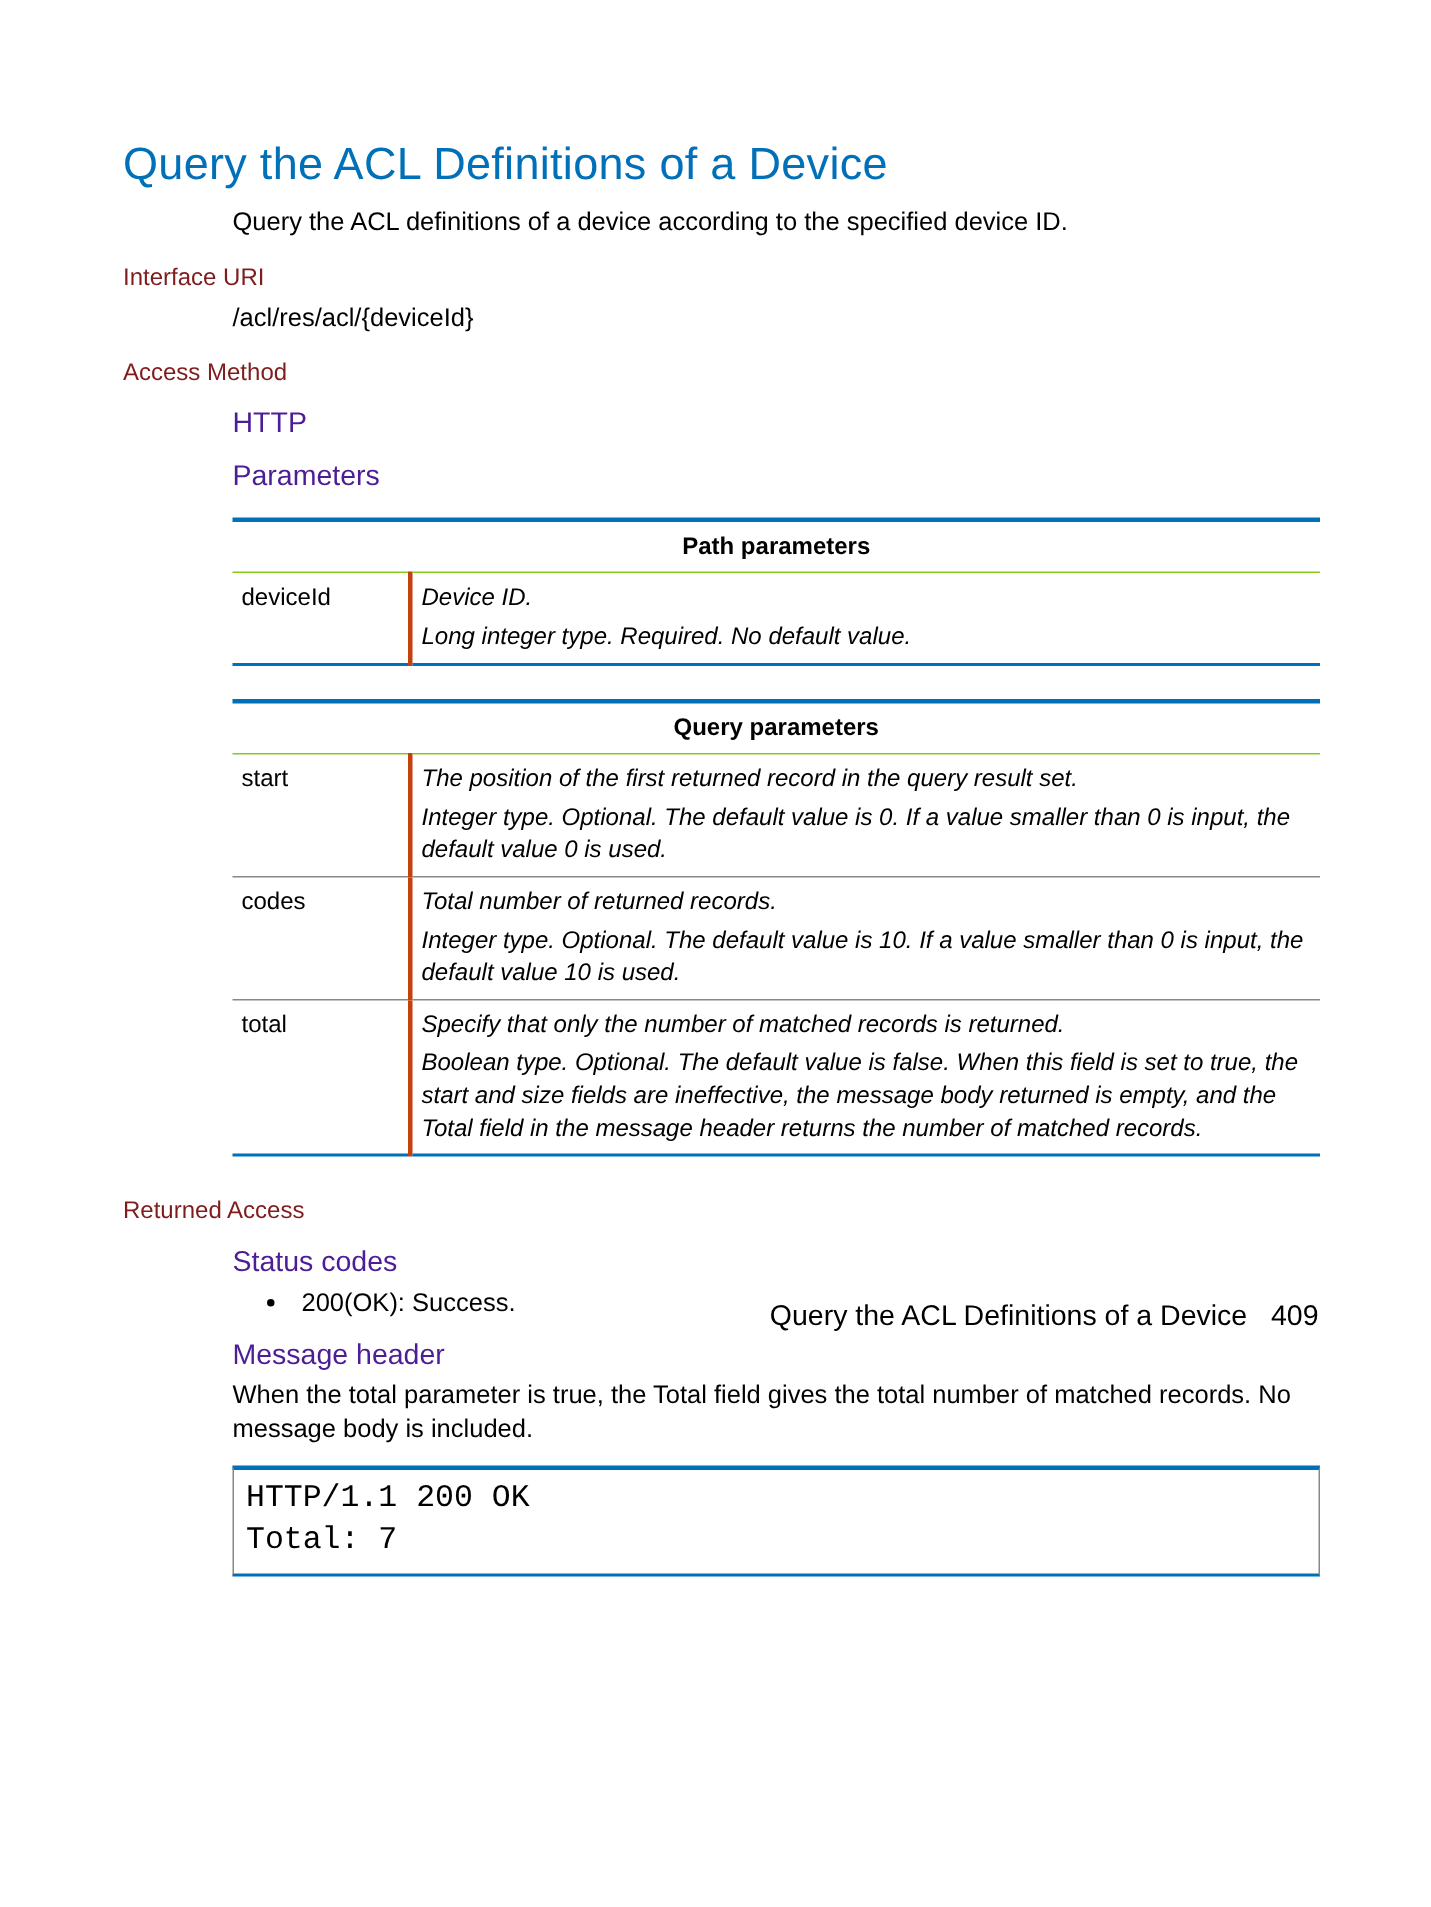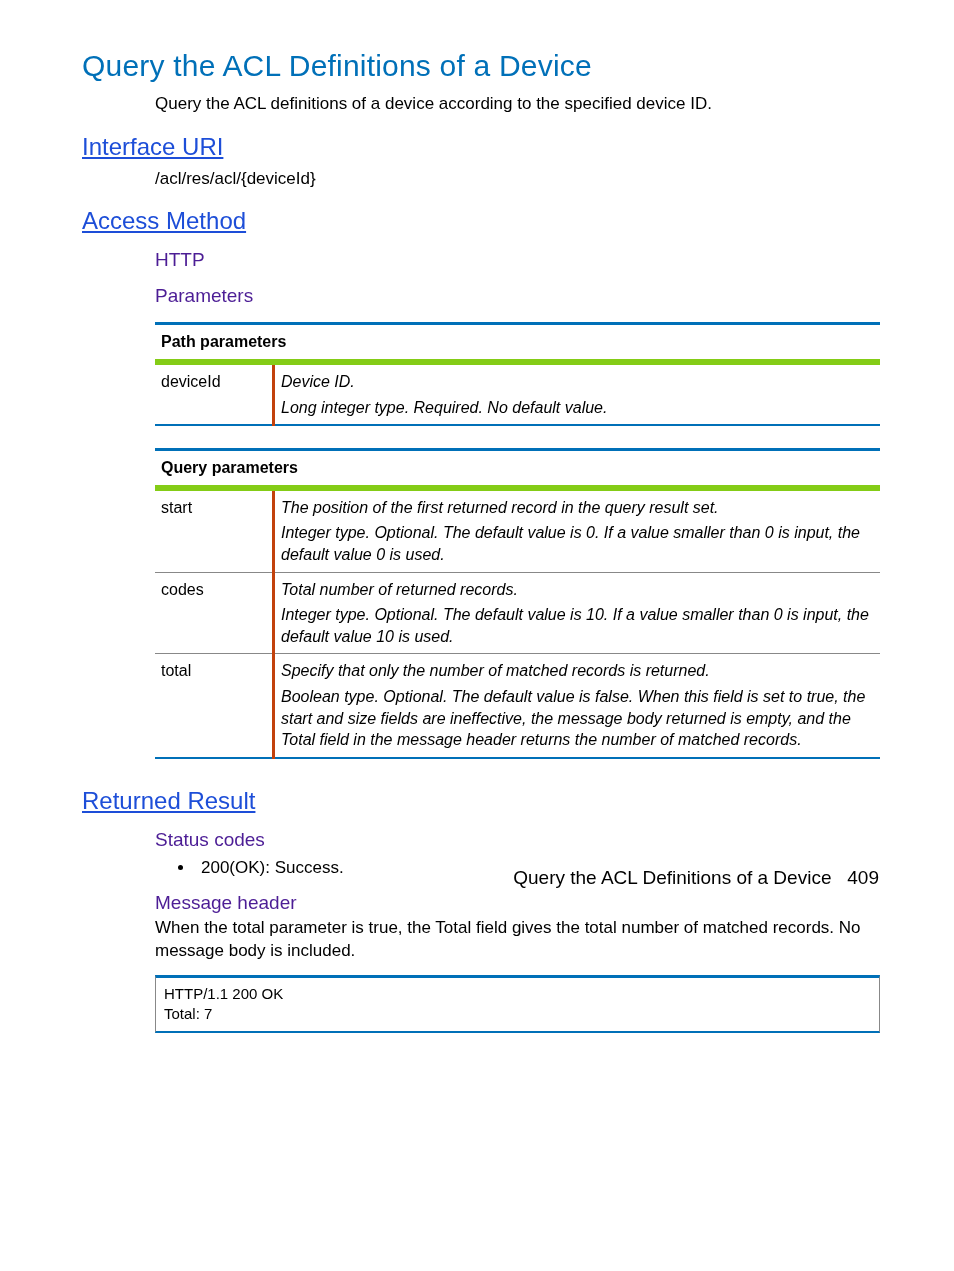--- a/index.html
+++ b/index.html
@@ -12,45 +12,44 @@
     font-family: Arial, "Helvetica Neue", Helvetica, sans-serif;
     color: #000000;
     font-size: 17px;
     line-height: 1.35;
   }
   .page {
     position: relative;
     width: 954px;
     height: 937px;
     box-sizing: border-box;
-    padding: 46px 75px 0 82px;
+    padding: 90px 75px 0 82px;
   }
   h1.title {
     font-family: "Futura", "Trebuchet MS", Arial, sans-serif;
     font-weight: 400;
     color: #0070b8;
     font-size: 30px;
     margin: 0 0 6px 0;
     letter-spacing: 0.2px;
   }
   .body-indent {
     margin-left: 73px;
   }
   p.lead {
     margin: 4px 0 16px 0;
     font-family: "Futura", "Trebuchet MS", Arial, sans-serif;
     font-weight: 300;
   }
   h2.section {
     font-family: "Futura", "Trebuchet MS", Arial, sans-serif;
     font-weight: 400;
-    color: #1d4ed8;
-    font-size: 24px;
+    color: #7f1d1d;
+    font-size: 16px;
     margin: 14px 0 4px 0;
-    text-decoration: underline;
   }
   .uri {
     font-family: "Futura", "Trebuchet MS", Arial, sans-serif;
     margin: 2px 0 10px 0;
   }
   h3.sub {
     font-family: "Futura", "Trebuchet MS", Arial, sans-serif;
     font-weight: 400;
     color: #4c1d95;
     font-size: 19px;
@@ -63,25 +62,25 @@
   table.param {
     width: 725px;
     border-collapse: collapse;
     margin: 14px 0 0 0;
     border-top: 3px solid #0070b8;
     border-bottom: 2px solid #0070b8;
     font-family: "Futura", "Trebuchet MS", Arial, sans-serif;
     font-size: 16px;
   }
   table.param th {
-    text-align: left;
+    text-align: center;
     font-weight: 700;
     padding: 6px 6px 6px 6px;
     border-right: 1px solid #888;
-    border-bottom: 6px solid #84cc16;
+    border-bottom: 1px solid #84cc16;
   }
   table.param th.full {
     border-right: none;
   }
   table.param td {
     padding: 6px 6px 6px 6px;
     border-right: 3px solid #c2410c;
     border-top: 1px solid #888;
     vertical-align: top;
   }
@@ -106,22 +105,22 @@
   ul.bullets li {
     padding-left: 6px;
   }
   pre.codebox {
     border-top: 3px solid #0070b8;
     border-bottom: 2px solid #0070b8;
     border-left: 1px solid #888;
     border-right: 1px solid #888;
     margin: 12px 0 0 0;
     padding: 6px 8px;
-    font-family: Liberation Sans, sans-serif;
-    font-size: 15px;
+    font-family: Liberation Mono, monospace;
+    font-size: 21px;
     white-space: pre;
     width: 725px;
     box-sizing: border-box;
   }
   .footer {
     position: absolute;
     bottom: 46px;
     right: 75px;
     font-family: "Futura", "Trebuchet MS", Arial, sans-serif;
     font-size: 19px;
@@ -187,21 +186,21 @@
         <td class="name">total</td>
         <td>
           <p>Specify that only the number of matched records is returned.</p>
           <p>Boolean type. Optional. The default value is false. When this field is set to true, the start and size fields are ineffective, the message body returned is empty, and the Total field in the message header returns the number of matched records.</p>
         </td>
       </tr>
     </tbody>
       </table>
   </div>
 
-  <h2 class="section" style="margin-top:26px;">Returned Result</h2>
+  <h2 class="section" style="margin-top:26px;">Returned Access</h2>
   <div class="body-indent">
     <h3 class="sub">Status codes</h3>
     <ul class="bullets">
       <li>200(OK): Success.</li>
     </ul>
 
     <h3 class="sub">Message header</h3>
     <p class="plain" style="margin-bottom:6px;">When the total parameter is true, the Total field gives the total number of matched records. No message body is included.</p>
 
     <pre class="codebox">HTTP/1.1 200 OK

